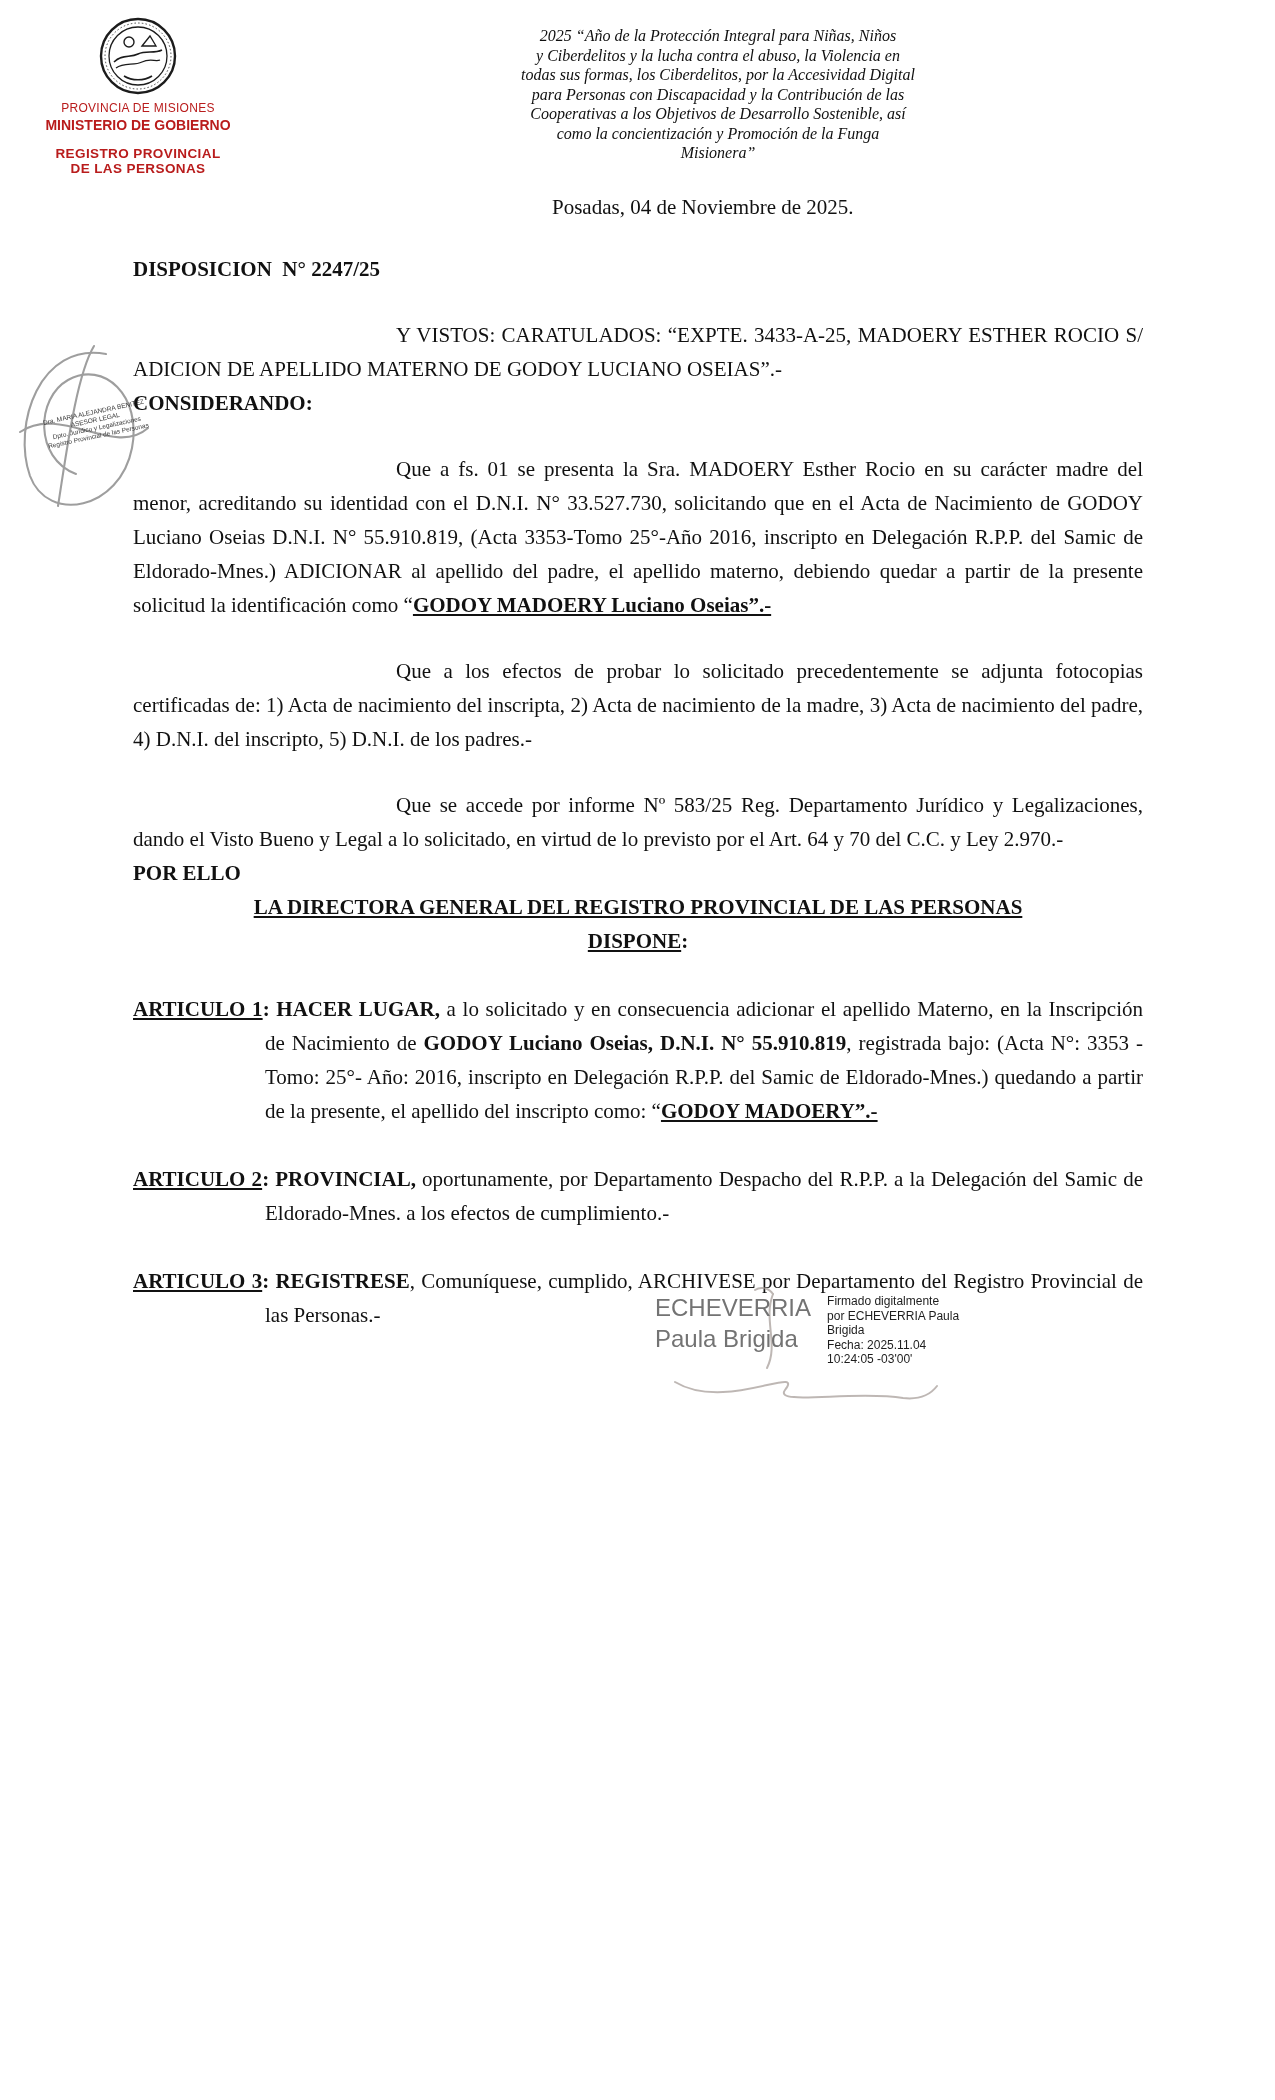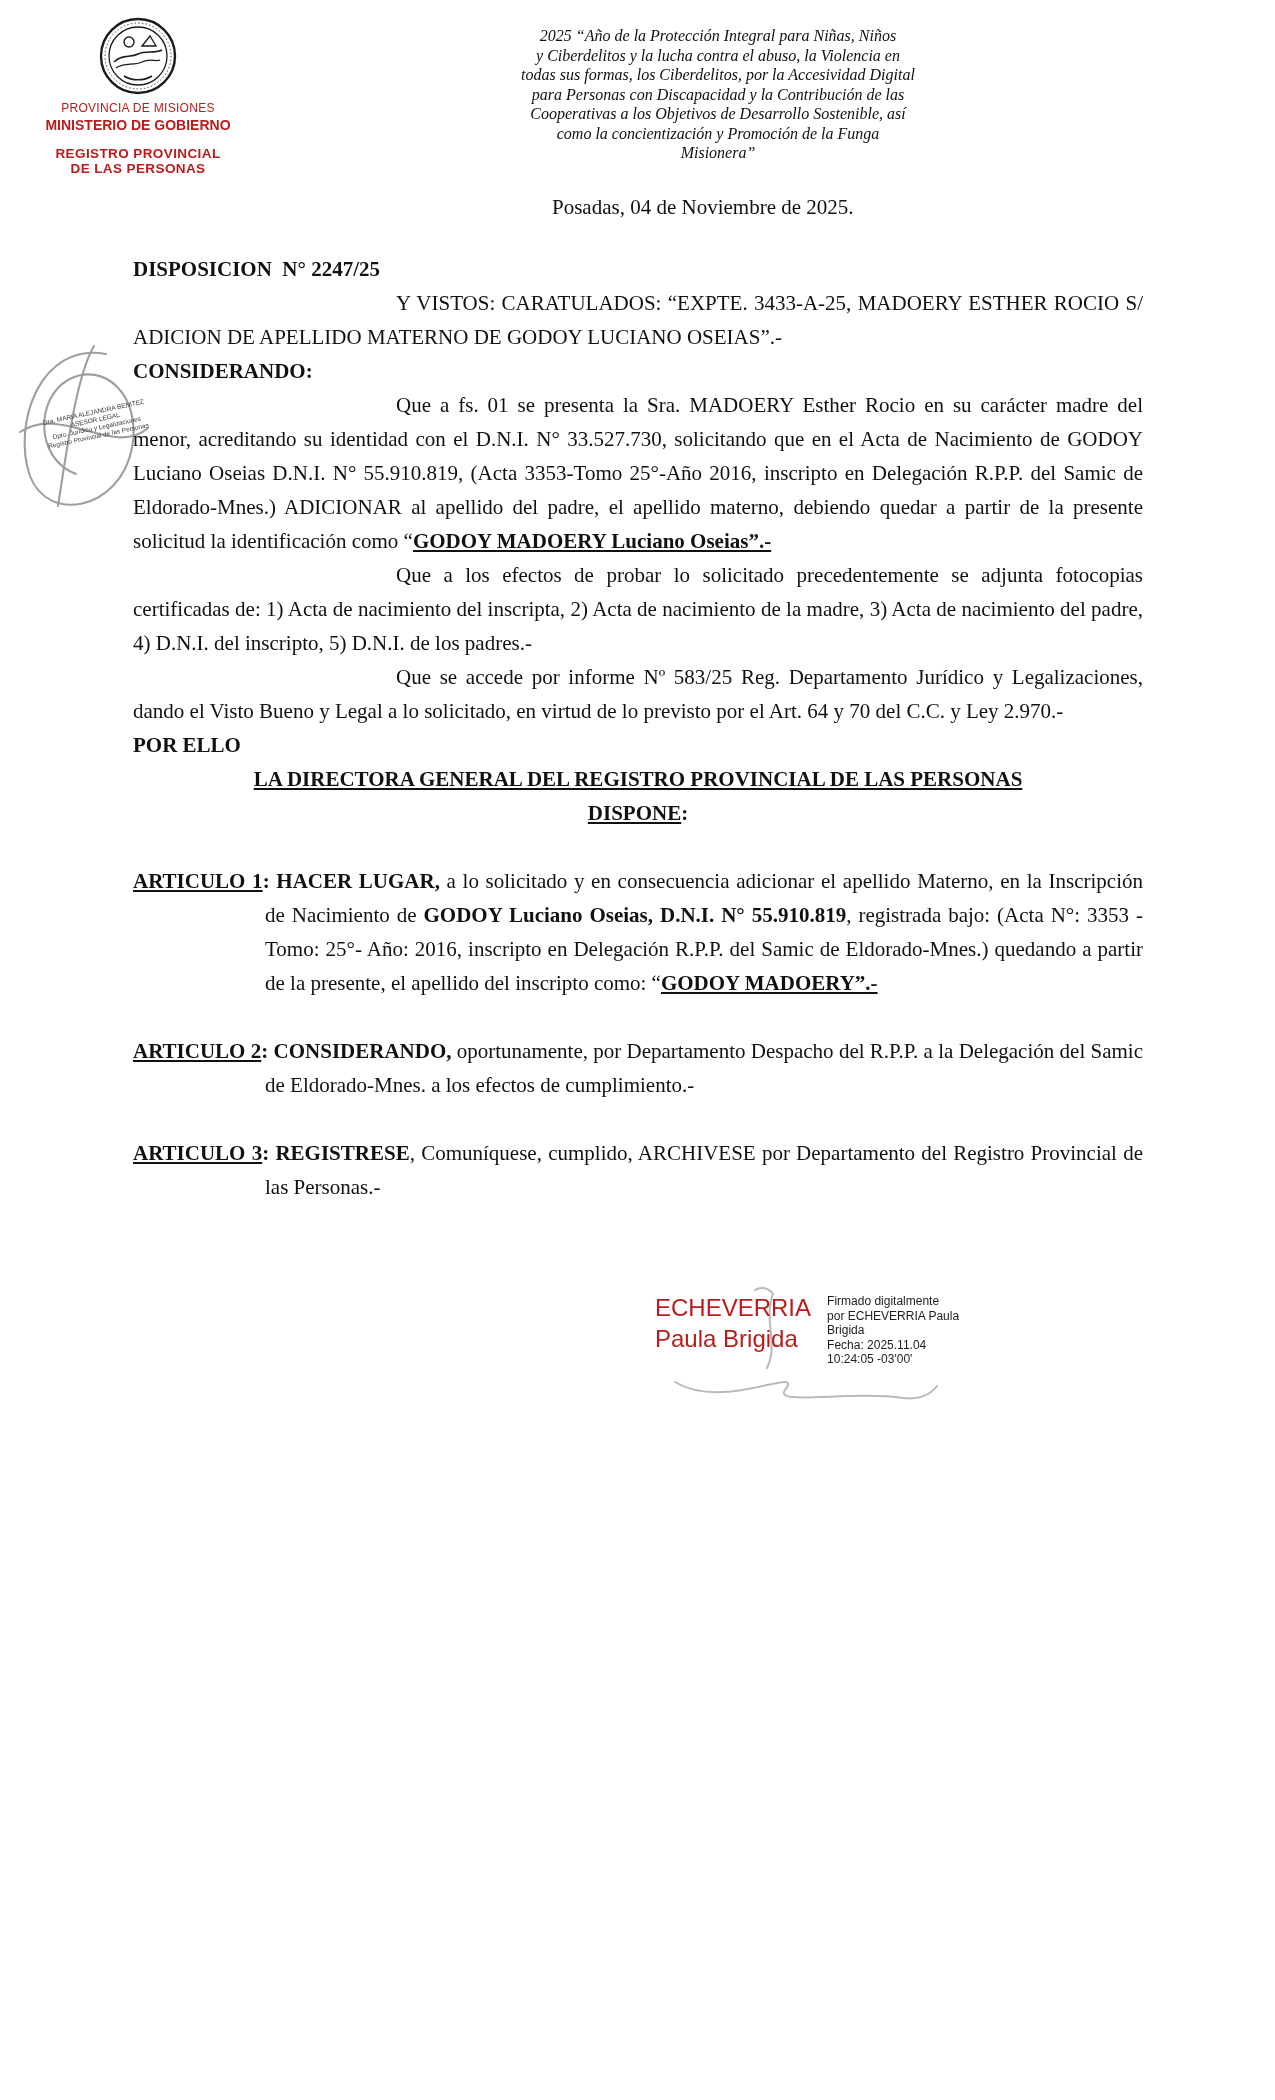--- a/index.html
+++ b/index.html
@@ -22,39 +22,39 @@
   
   .motto {
     position:absolute; left:513px; top:26px; width:410px;
     text-align:center; font-style:italic; font-size:16px; line-height:19.5px; color:#101010;
   }
   
   .docbody { position:absolute; left:133px; top:190px; width:1010px; font-size:21px; line-height:34px; }
   .date-line { margin-left:419px; margin-bottom:28px; }
   .doc-number { font-weight:bold; white-space:pre-wrap; }
   .docbody p { text-align:justify; }
-  .p-indent { text-indent:263px; }
+  .p-indent { text-indent:263px;margin-top:32px; }
   .bold { font-weight:bold; }
   .center { text-align:center !important; }
   .p-hang { padding-left:132px; text-indent:-132px; margin-top:34px; }
   .b { font-weight:bold; }
   .u { text-decoration:underline; }
   
   .stamp-scribble { position:absolute; left:6px; top:336px; pointer-events:none; }
   .stamp-text {
     position:absolute; left:36px; top:408px; width:120px;
     transform:rotate(-12deg);
     font-family:"Liberation Sans", sans-serif; font-size:6.5px; line-height:8px;
     color:#3a3a3a; text-align:center; pointer-events:none;
   }
   
   .sig-block { position:absolute; left:655px; top:1292px; display:flex; gap:16px; align-items:flex-start; }
   .sig-name {
     font-family:"Liberation Sans", sans-serif; font-weight:400;
-    font-size:24px; line-height:31px; color:#b91c1c; white-space:nowrap;
+    font-size:24px; line-height:31px; color:#737373; white-space:nowrap;
   }
   .sig-details {
     font-family:"Liberation Sans", sans-serif; font-size:12px; line-height:14.5px;
     color:#1d1d1d; padding-top:2px; white-space:nowrap;
   }
   .sig-flourish { position:absolute; left:635px; top:1286px; pointer-events:none; }
 </style>
 </head>
 <body>
 
@@ -113,21 +113,21 @@
     <p class="p-indent"><span>Que a fs. 01 se presenta la Sra. MADOERY Esther Rocio en su carácter madre del menor, acreditando su identidad con el D.N.I. N° 33.527.730, solicitando que en el Acta de Nacimiento de GODOY Luciano Oseias D.N.I. N° 55.910.819, (Acta 3353-Tomo 25°-Año 2016, inscripto en Delegación R.P.P. del Samic de Eldorado-Mnes.) ADICIONAR al apellido del padre, el apellido materno, debiendo quedar a partir de la presente solicitud la identificación como “</span><span class="b u">GODOY MADOERY Luciano Oseias”.-</span></p>
     <p class="p-indent"><span>Que a los efectos de probar lo solicitado precedentemente se adjunta fotocopias certificadas de: 1) Acta de nacimiento del inscripta, 2) Acta de nacimiento de la madre, 3) Acta de nacimiento del padre, 4) D.N.I. del inscripto, 5) D.N.I. de los padres.-</span></p>
     <p class="p-indent"><span>Que se accede por informe Nº 583/25 Reg. Departamento Jurídico y Legalizaciones, dando el Visto Bueno y Legal a lo solicitado, en virtud de lo previsto por el Art. 64 y 70 del C.C. y Ley 2.970.-</span></p>
 
     <div class="bold">POR ELLO</div>
 
     <p class="center"><span class="b u">LA DIRECTORA GENERAL DEL REGISTRO PROVINCIAL DE LAS PERSONAS</span></p>
     <p class="center"><span class="b u">DISPONE</span><span class="b">:</span></p>
 
     <p class="p-hang"><span class="b u">ARTICULO 1</span><span class="b">: </span><span class="b">HACER LUGAR,</span><span> a lo solicitado y en consecuencia adicionar el apellido Materno, en  la  Inscripción  de  Nacimiento  de  </span><span class="b">GODOY  Luciano  Oseias,  D.N.I.  N° 55.910.819</span><span>, registrada bajo: (Acta N°: 3353 - Tomo: 25°- Año: 2016, inscripto en Delegación R.P.P. del Samic de Eldorado-Mnes.) quedando a partir de la presente, el apellido del inscripto como: “</span><span class="b u">GODOY MADOERY”.-</span></p>
-    <p class="p-hang"><span class="b u">ARTICULO 2</span><span class="b">: </span><span class="b">CONSIDERANDO,</span><span> oportunamente,  por  Departamento  Despacho del R.P.P. a la Delegación del Samic de Eldorado-Mnes. a los efectos de cumplimiento.-</span></p>
+    <p class="p-hang"><span class="b u">ARTICULO 2</span><span class="b">: </span><span class="b">PROVINCIAL,</span><span> oportunamente,  por  Departamento  Despacho del R.P.P. a la Delegación del Samic de Eldorado-Mnes. a los efectos de cumplimiento.-</span></p>
     <p class="p-hang"><span class="b u">ARTICULO  3</span><span class="b">: </span><span class="b">REGISTRESE</span><span>, Comuníquese, cumplido, ARCHIVESE por Departamento del Registro Provincial de las Personas.-</span></p>
   </main>
 
   <svg class="sig-flourish" width="310" height="130" viewBox="0 0 310 130">
     <g fill="none" stroke="#a39a95" stroke-width="2" opacity="0.7" stroke-linecap="round">
       <path d="M138 8 C128 34 144 58 132 82"></path>
       <path d="M40 96 C90 126 170 78 150 104 C138 120 220 104 268 112 C286 114 296 108 302 100"></path>
       <path d="M120 4 C126 0 134 2 138 8"></path>
     </g>
   </svg>

